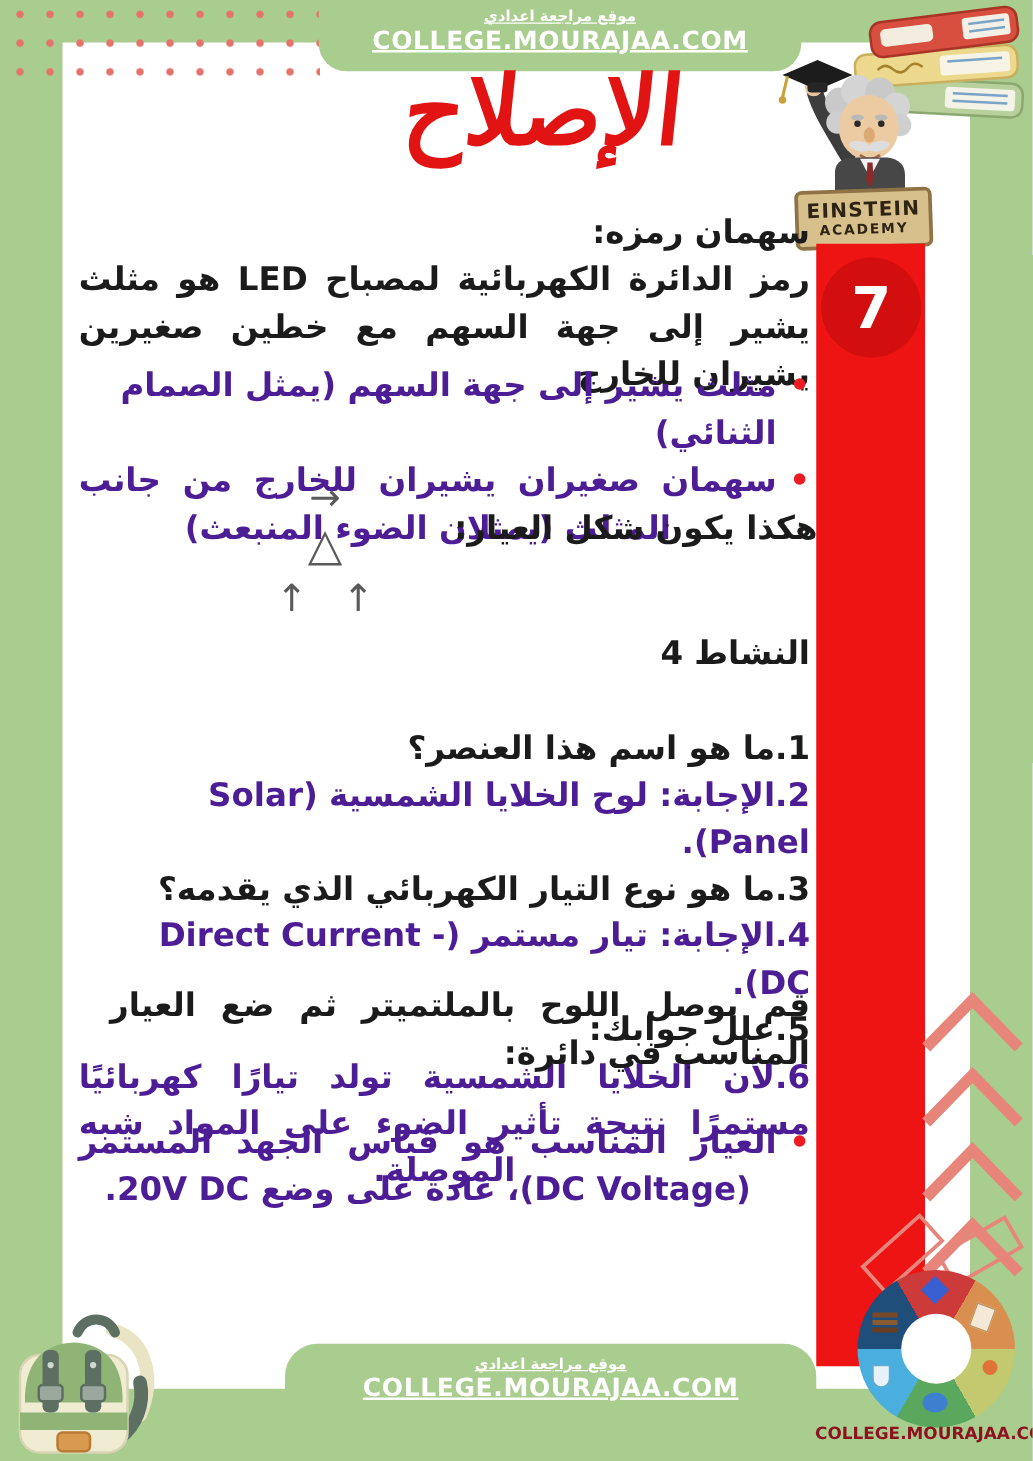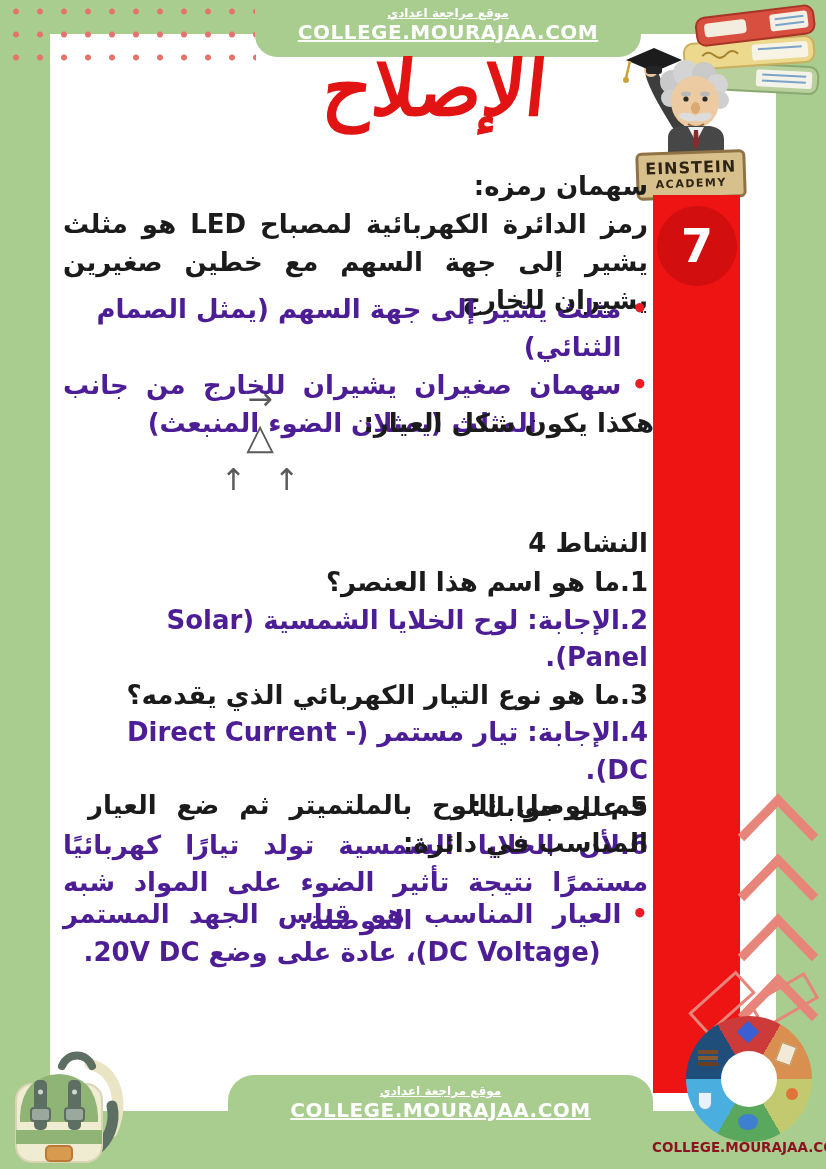--- a/index.html
+++ b/index.html
@@ -65,22 +65,22 @@
   
   .symbol-stack {
     position:absolute; left:205px; top:383px; width:110px;
     display:flex; flex-direction:column; align-items:center; color:#5a5a5a;
   }
   .sym-arrow-right { font-size:30px; line-height:32px; }
   .sym-triangle { font-size:36px; line-height:40px; margin-top:2px; }
   .sym-up-row { display:flex; gap:28px; margin-top:6px; }
   .sym-up { font-size:30px; line-height:34px; }
   
-  .activity-heading { top:524px; text-align:right; }
-  .activity-list { top:564px; line-height:37.5px; }
+  .activity-heading { top:504px; text-align:right; }
+  .activity-list { top:581px; line-height:37.5px; }
   .instruction { top:786px; width:560px; }
   .final-bullet { top:895px; }
   
   .chevron { position:absolute; left:733px; width:90px; height:58px; }
   
   .logo-ring {
     position:absolute; left:686px; top:1016px; width:126px; height:126px; border-radius:50%;
     background:conic-gradient(from -30deg,
       #cc3a3a 0 60deg, #d98f4f 60deg 120deg, #c3c96e 120deg 180deg,
       #5aa85e 180deg 240deg, #4aaede 240deg 300deg, #1f4e7a 300deg 360deg);

